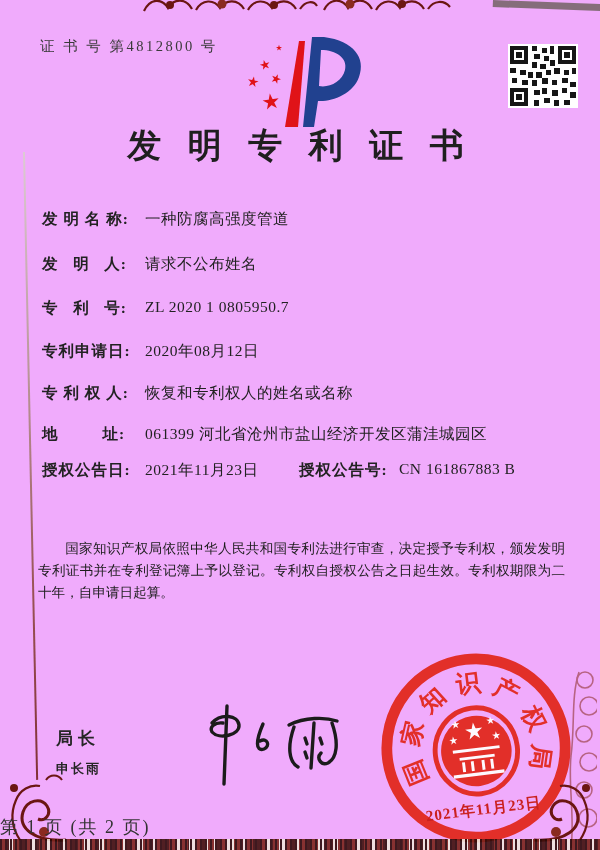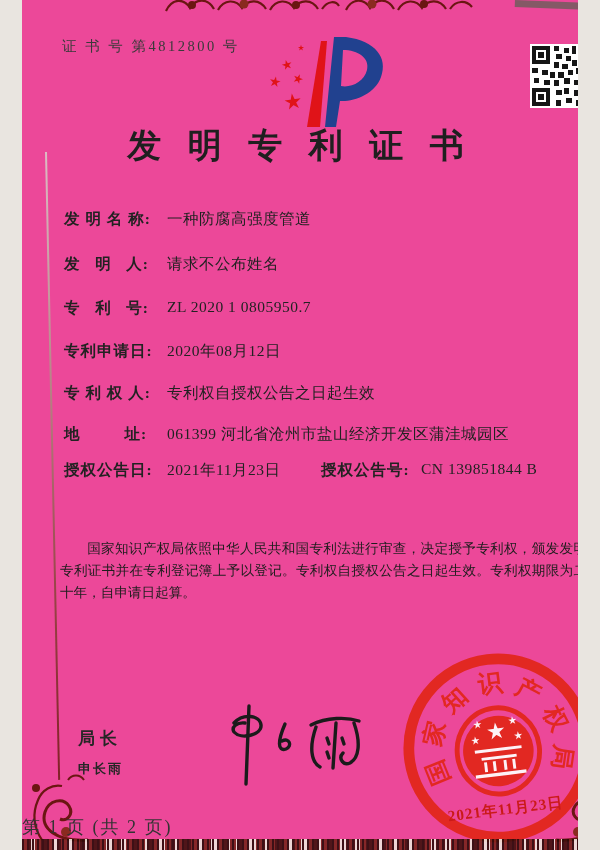--- a/index.html
+++ b/index.html
@@ -1,18 +1,18 @@
 <!DOCTYPE html>
 <html><head>
 <meta charset="utf-8">
 <style>
   html,body{margin:0;padding:0;background:#e9e5e0;}
   .page{
-    position:relative;width:556px;height:850px;margin:0 auto;
-    background:#ec4899;overflow:hidden;
+    position:relative;width:600px;height:850px;margin:0 auto;
+    background:#f0abfc;overflow:hidden;
     font-family:"Liberation Serif","DejaVu Serif",serif;color:#262626;
   }
   .abs{position:absolute;}
   .cert-no{left:40px;top:37px;font-size:14.5px;letter-spacing:2.5px;color:#3a3a3a;white-space:pre;}
   .title{left:0;top:123px;width:100%;text-align:center;font-size:34px;font-weight:700;
          letter-spacing:9px;color:#1f1f1f;white-space:pre;}
   .row{left:0;top:0;width:100%;height:24px;font-size:15.5px;color:#222;}
   .row .lbl{position:absolute;left:42px;white-space:pre;letter-spacing:1px;font-weight:600;}
   .row .val{position:absolute;left:145px;white-space:pre;letter-spacing:.5px;}
   .row .lbl2{position:absolute;left:299px;white-space:pre;letter-spacing:1px;font-weight:600;}
@@ -137,31 +137,31 @@
   <div class="abs row" style="top:298px">
     <span class="lbl">专   利   号:</span>
     <span class="val">ZL 2020 1 0805950.7</span>
   </div>
   <div class="abs row" style="top:341px">
     <span class="lbl">专利申请日:</span>
     <span class="val">2020年08月12日</span>
   </div>
   <div class="abs row" style="top:383px">
     <span class="lbl">专 利 权 人:</span>
-    <span class="val">专利权自授权公告之日起生效</span>
+    <span class="val">恢复和专利权人的姓名或名称</span>
   </div>
   <div class="abs row" style="top:424px">
     <span class="lbl">地         址:</span>
     <span class="val">061399 河北省沧州市盐山经济开发区蒲洼城园区</span>
   </div>
   <div class="abs row" style="top:460px">
     <span class="lbl">授权公告日:</span>
     <span class="val">2021年11月23日</span>
     <span class="lbl2">授权公告号:</span>
-    <span class="val2">CN 139851844 B</span>
+    <span class="val2">CN 161867883 B</span>
   </div>
 
   <div class="abs paras">
     <p>国家知识产权局依照中华人民共和国专利法进行审查，决定授予专利权，颁发发明专利证书并在专利登记簿上予以登记。专利权自授权公告之日起生效。专利权期限为二十年，自申请日起算。</p>
   </div>
 
   <div class="abs director-title">局长</div>
   <div class="abs director-name">申长雨</div>
 
   <svg class="abs" style="left:193px;top:696px" width="165" height="96" viewBox="0 0 165 96" aria-label="申长雨">

